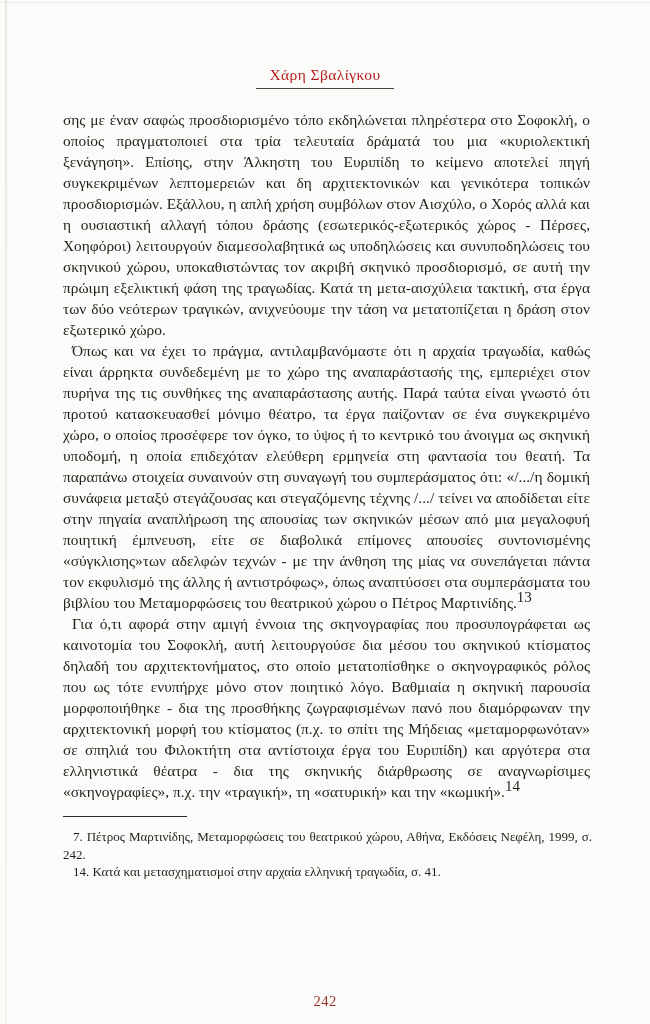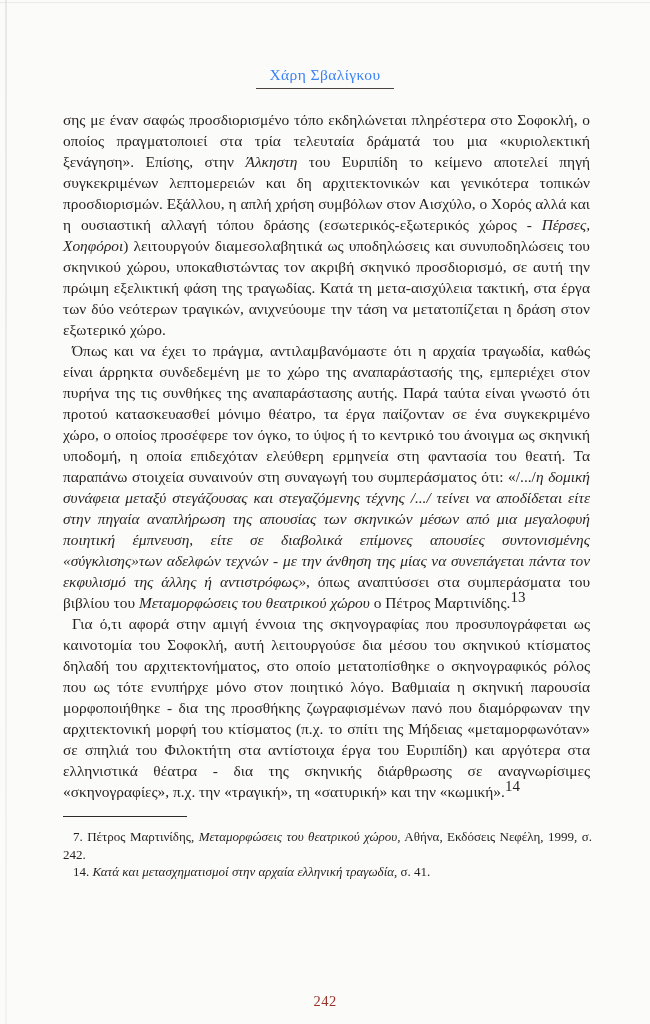--- a/index.html
+++ b/index.html
@@ -19,36 +19,36 @@
     opacity: .55;
   }
   .edge-top {
     position: absolute; left: 0; right: 0; top: 2px; height: 1px;
     background: #e3e3df; opacity: .7;
   }
 
   .header { text-align: center; padding-top: 66px; }
   .header .author {
     display: inline-block;
-    color: #3b82f6;
+    color: #b91c1c;
     font-size: 15.5px;
     letter-spacing: .4px;
     padding: 0 13px 4px 13px;
     border-bottom: 1px solid #4a4441;
   }
 
   .content {
     margin: 20px 60px 0 63px;
     font-size: 15.4px;
     line-height: 21px;
     text-align: justify;
   }
   .content p { margin: 0; }
   .content p.indent { text-indent: 9px; }
-  .it { font-style: italic; }
+  .it { }
   sup { font-size: 15px; line-height: 0; margin-top: 22px; }
 
   .footnote-sep {
     width: 124px;
     border: none;
     border-top: 1.6px solid #2e2a27;
     margin: 14px 0 11px 0;
   }
   .footnotes {
     margin: 0 58px 0 63px;

